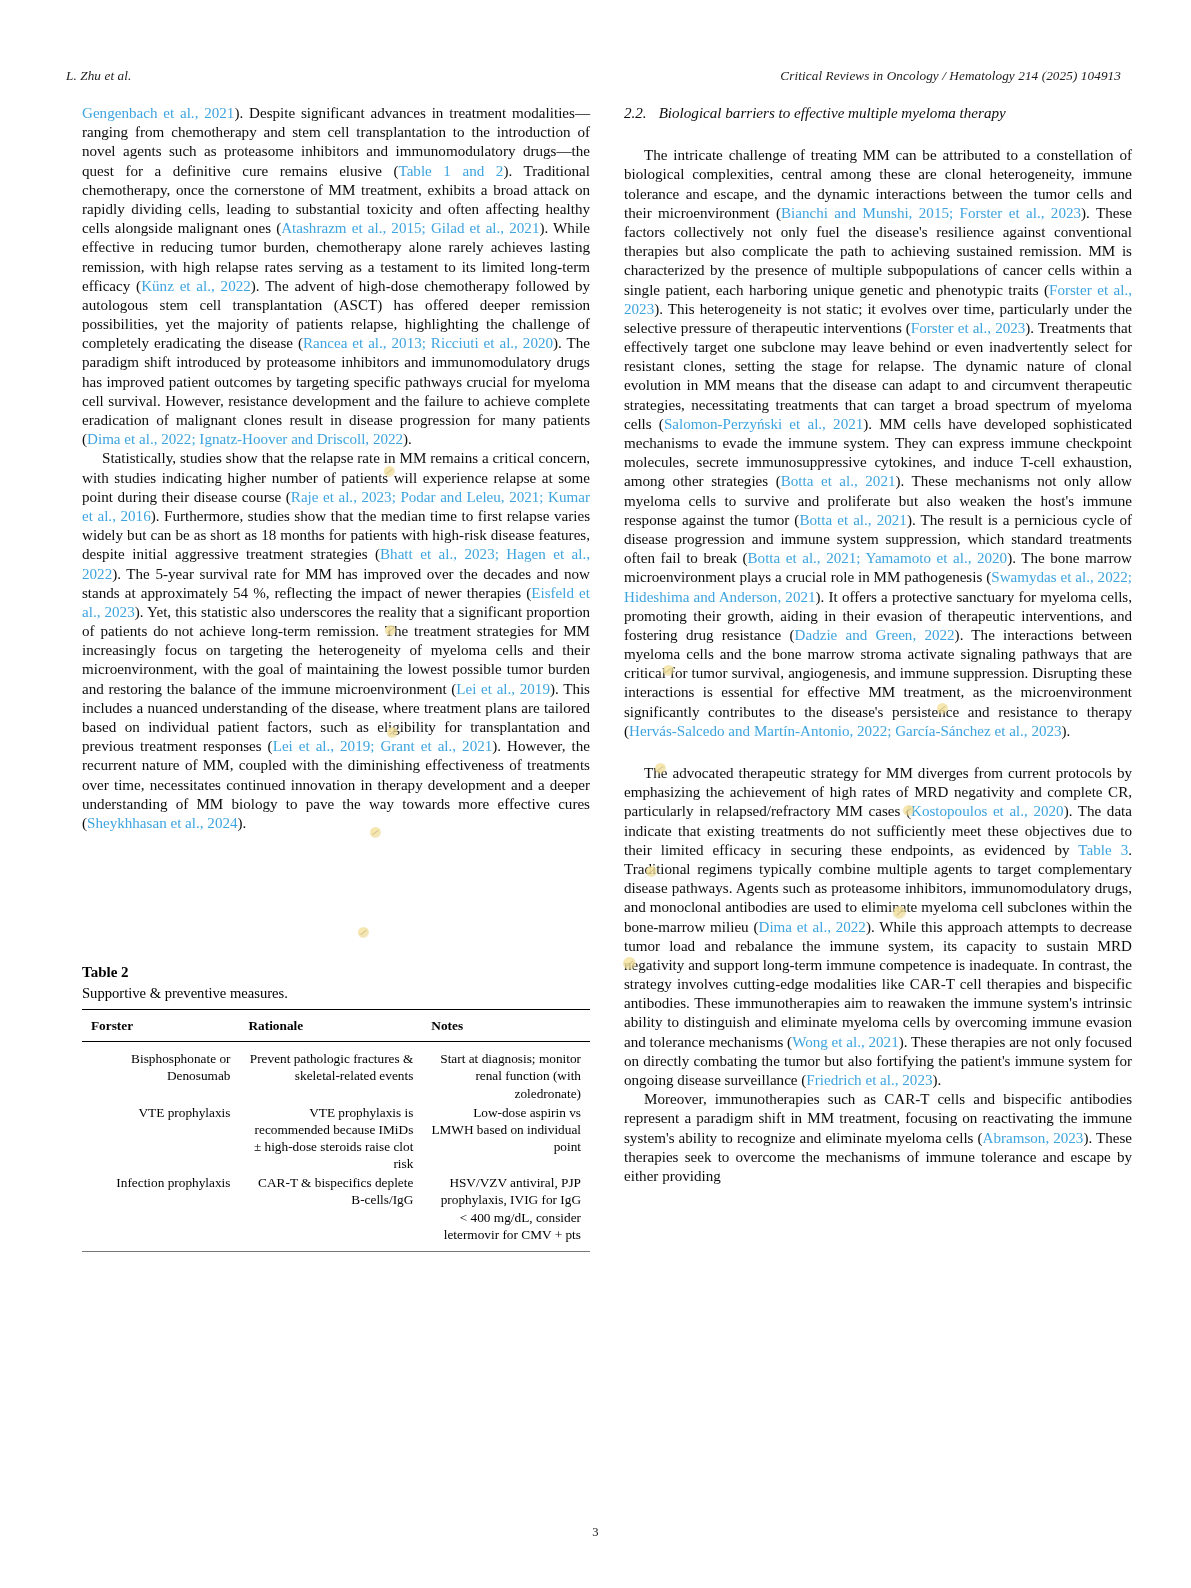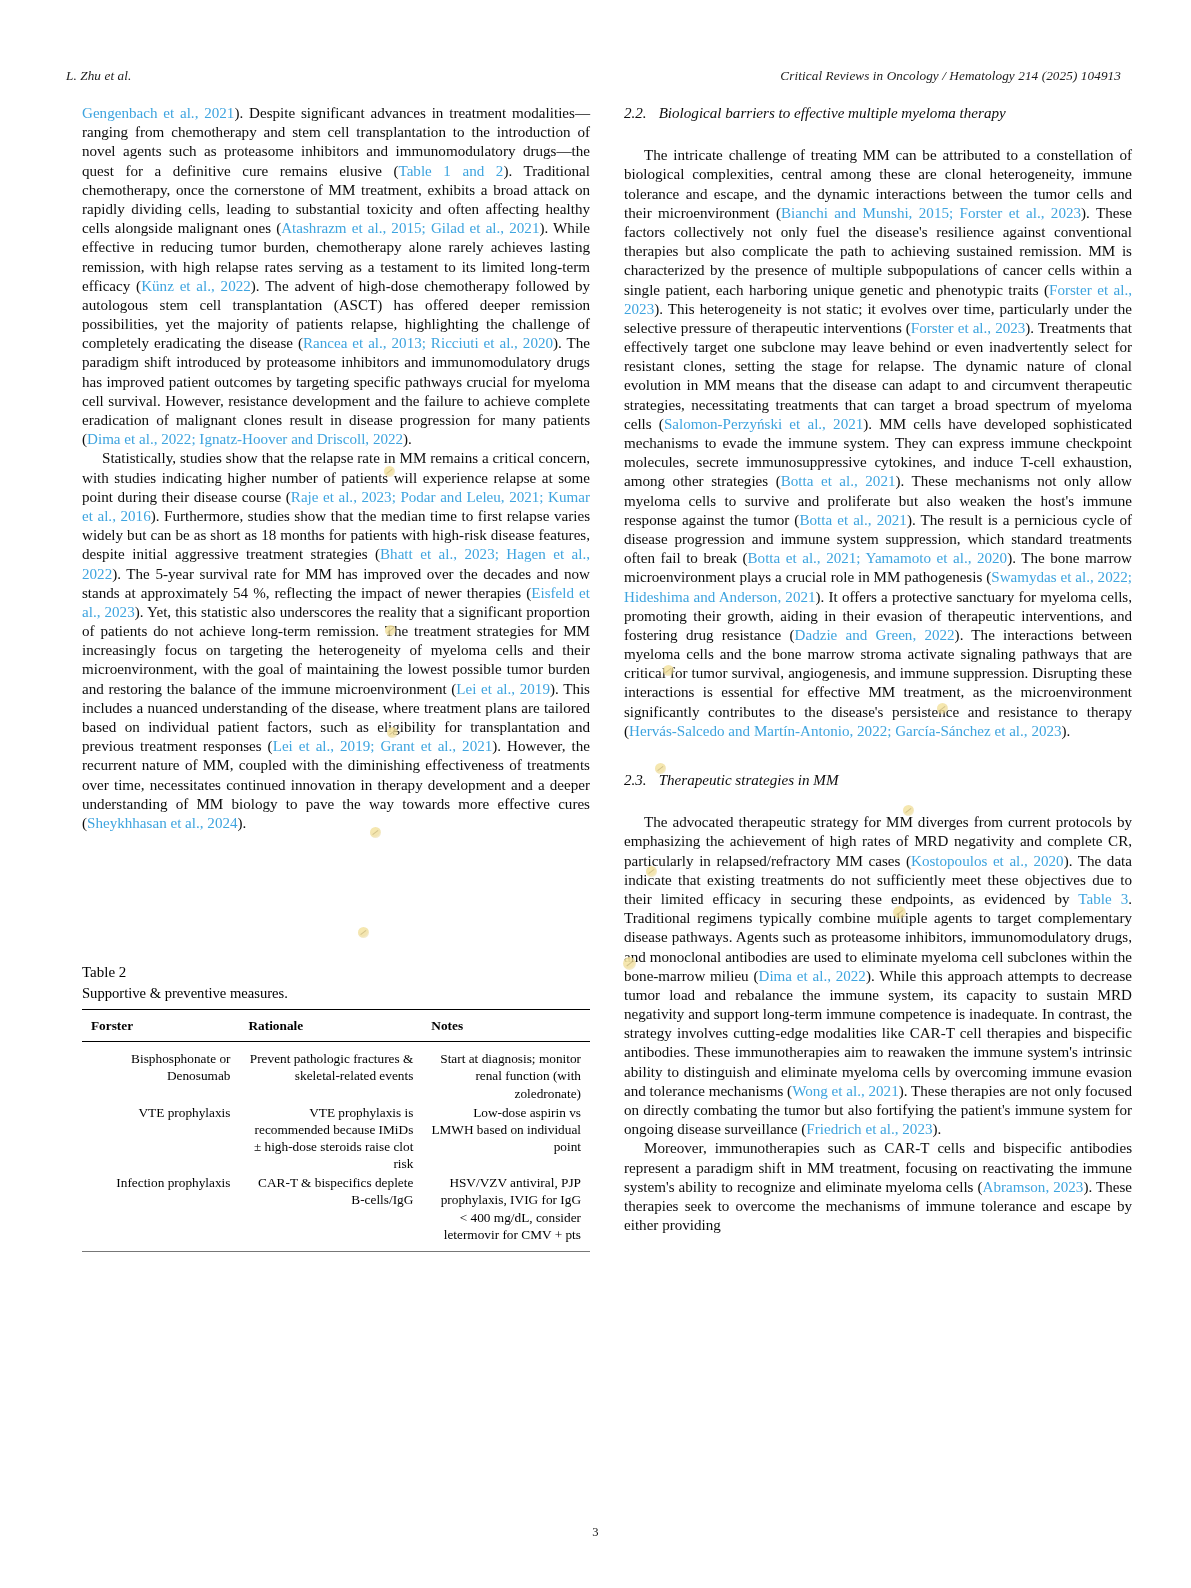--- a/index.html
+++ b/index.html
@@ -80,21 +80,21 @@
   }
   h3.sec .num { margin-right: 12px; font-style: italic; }
   .after-sec { margin-top: 23px !important; }
 
   
   .table-block {
     margin-top: 28px;
   }
   .table-label {
     font-size: 15px;
-    font-weight: normal;
+    font-weight: bold;
     margin: 0 0 2px 0;
     line-height: 1.25;
   }
   .table-caption {
     font-size: 14.6px;
     margin: 0 0 7px 0;
     line-height: 1.25;
   }
   table.data {
     border-collapse: collapse;
@@ -229,21 +229,20 @@
       </div>
 
     </div>
 
     <div class="col">
 
       <h3 class="sec"><span class="num">2.2.</span><span>Biological barriers to effective multiple myeloma therapy</span></h3>
 
       <p class="body indent after-sec"><span>The intricate challenge of treating MM can be attributed to a constellation of biological complexities, central among these are clonal heterogeneity, immune tolerance and escape, and the dynamic interactions between the tumor cells and their microenvironment (</span><a class="ref">Bianchi and Munshi, 2015; Forster et al., 2023</a><span>). These factors collectively not only fuel the disease's resilience against conventional therapies but also complicate the path to achieving sustained remission. MM is characterized by the presence of multiple subpopulations of cancer cells within a single patient, each harboring unique genetic and phenotypic traits (</span><a class="ref">Forster et al., 2023</a><span>). This heterogeneity is not static; it evolves over time, particularly under the selective pressure of therapeutic interventions (</span><a class="ref">Forster et al., 2023</a><span>). Treatments that effectively target one subclone may leave behind or even inadvertently select for resistant clones, setting the stage for relapse. The dynamic nature of clonal evolution in MM means that the disease can adapt to and circumvent therapeutic strategies, necessitating treatments that can target a broad spectrum of myeloma cells (</span><a class="ref">Salomon-Perzyński et al., 2021</a><span>). MM cells have developed sophisticated mechanisms to evade the immune system. They can express immune checkpoint molecules, secrete immunosuppressive cytokines, and induce T-cell exhaustion, among other strategies (</span><a class="ref">Botta et al., 2021</a><span>). These mechanisms not only allow myeloma cells to survive and proliferate but also weaken the host's immune response against the tumor (</span><a class="ref">Botta et al., 2021</a><span>). The result is a pernicious cycle of disease progression and immune system suppression, which standard treatments often fail to break (</span><a class="ref">Botta et al., 2021; Yamamoto et al., 2020</a><span>). The bone marrow microenvironment plays a crucial role in MM pathogenesis (</span><a class="ref">Swamydas et al., 2022; Hideshima and Anderson, 2021</a><span>). It offers a protective sanctuary for myeloma cells, promoting their growth, aiding in their evasion of therapeutic interventions, and fostering drug resistance (</span><a class="ref">Dadzie and Green, 2022</a><span>). The interactions between myeloma cells and the bone marrow stroma activate signaling pathways that are critical for tumor survival, angiogenesis, and immune suppression. Disrupting these interactions is essential for effective MM treatment, as the microenvironment significantly contributes to the disease's persistence and resistance to therapy (</span><a class="ref">Hervás-Salcedo and Martín-Antonio, 2022; García-Sánchez et al., 2023</a><span>).</span></p>
 
-      <h3 class="sec" style="margin-top:30px;"><span class="num">2.3.</span><span>Therapeutic strategies in MM</span></h3>
 
       <p class="body indent after-sec"><span>The advocated therapeutic strategy for MM diverges from current protocols by emphasizing the achievement of high rates of MRD negativity and complete CR, particularly in relapsed/refractory MM cases (</span><a class="ref">Kostopoulos et al., 2020</a><span>). The data indicate that existing treatments do not sufficiently meet these objectives due to their limited efficacy in securing these endpoints, as evidenced by </span><a class="ref">Table 3</a><span>. Traditional regimens typically combine multiple agents to target complementary disease pathways. Agents such as proteasome inhibitors, immunomodulatory drugs, and monoclonal antibodies are used to eliminate myeloma cell subclones within the bone-marrow milieu (</span><a class="ref">Dima et al., 2022</a><span>). While this approach attempts to decrease tumor load and rebalance the immune system, its capacity to sustain MRD negativity and support long-term immune competence is inadequate. In contrast, the strategy involves cutting-edge modalities like CAR-T cell therapies and bispecific antibodies. These immunotherapies aim to reawaken the immune system's intrinsic ability to distinguish and eliminate myeloma cells by overcoming immune evasion and tolerance mechanisms (</span><a class="ref">Wong et al., 2021</a><span>). These therapies are not only focused on directly combating the tumor but also fortifying the patient's immune system for ongoing disease surveillance (</span><a class="ref">Friedrich et al., 2023</a><span>).</span></p>
 
       <p class="body indent"><span>Moreover, immunotherapies such as CAR-T cells and bispecific antibodies represent a paradigm shift in MM treatment, focusing on reactivating the immune system's ability to recognize and eliminate myeloma cells (</span><a class="ref">Abramson, 2023</a><span>). These therapies seek to overcome the mechanisms of immune tolerance and escape by either providing</span></p>
 
     </div>
   </div>
 
   <div class="artifact" style="left:384px; top:466px; width:11px; height:11px;"></div>
   <div class="artifact" style="left:385px; top:625px; width:11px; height:11px;"></div>

